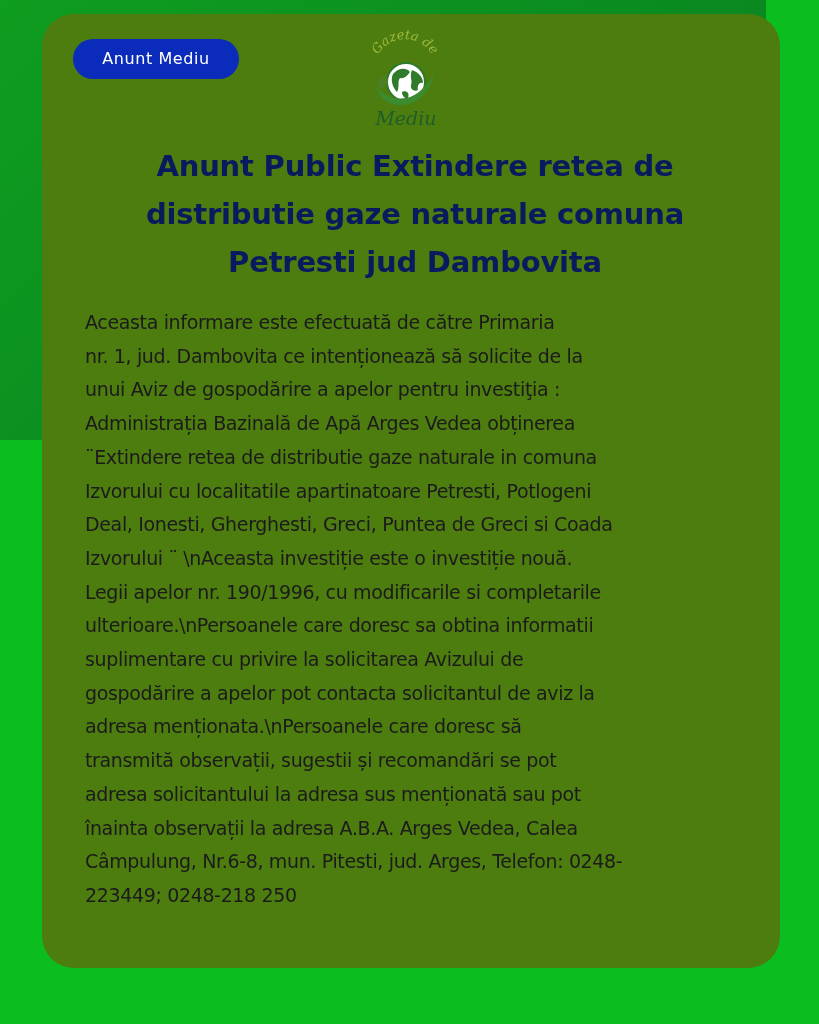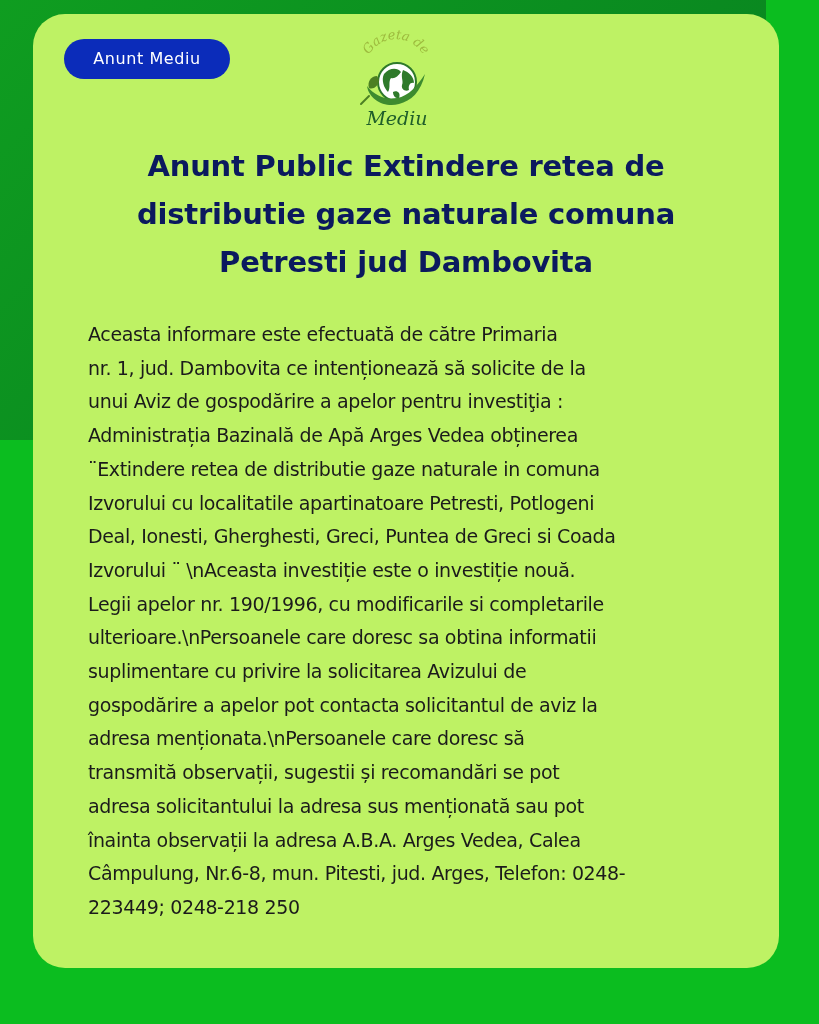--- a/index.html
+++ b/index.html
@@ -17,28 +17,27 @@
     .bg-dark {
       position: absolute;
       left: 0;
       top: 0;
       width: 766px;
       height: 440px;
       background: linear-gradient(135deg, #0f9d20 0%, #0a8a20 60%, #08801f 100%);
     }
     .card {
       position: absolute;
-      left: 33px;
+      left: 42px;
       top: 14px;
       width: 738px;
       height: 954px;
-      background: #bef264;
+      background: #4d7c0f;
       border-radius: 32px;
       overflow: hidden;
-      padding-left: 8px;
     }
     .badge {
       position: absolute;
       left: 31px;
       top: 25px;
       width: 166px;
       height: 40px;
       border-radius: 20px;
       background: #0b2cba;
       color: #ffffff;
@@ -67,21 +66,21 @@
       font-size: 29px;
       line-height: 48px;
       letter-spacing: -0.2px;
       text-align: center;
     }
     .body-text {
       position: absolute;
       left: 43px;
       top: 292px;
       width: 660px;
-      margin: 12px;
+      margin: 0;
       color: #1b1b1b;
       font-family: "DejaVu Sans", sans-serif;
       font-size: 19px;
       line-height: 33.7px;
       letter-spacing: -0.35px;
     }
     .body-line {
       display: block;
       white-space: nowrap;
     }

